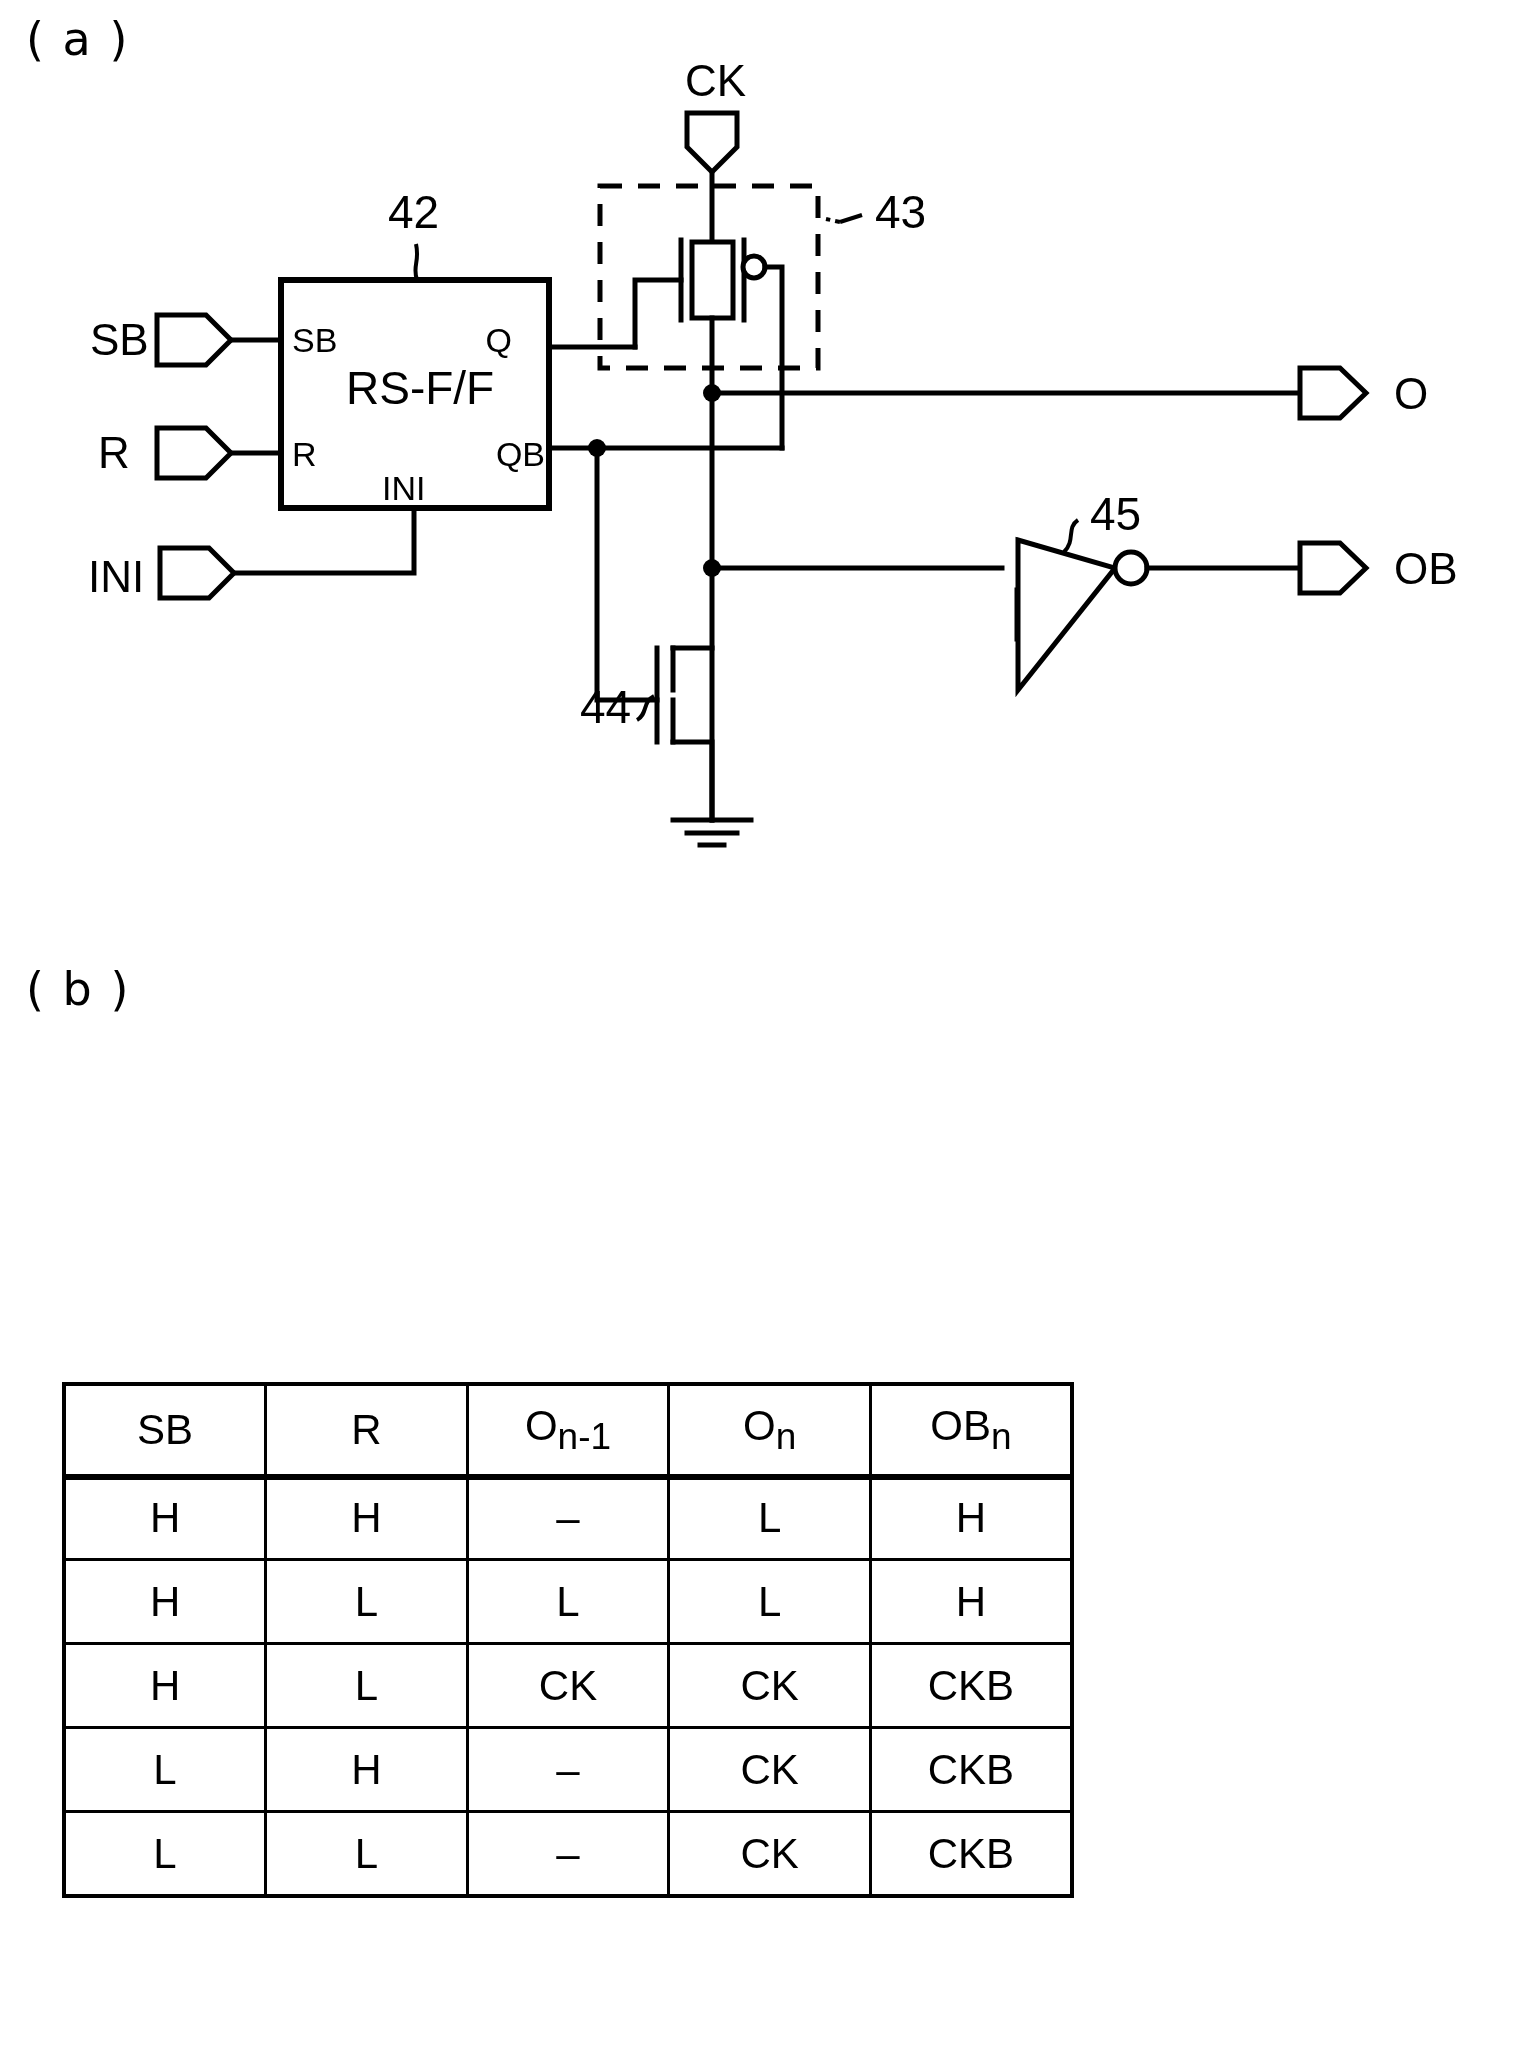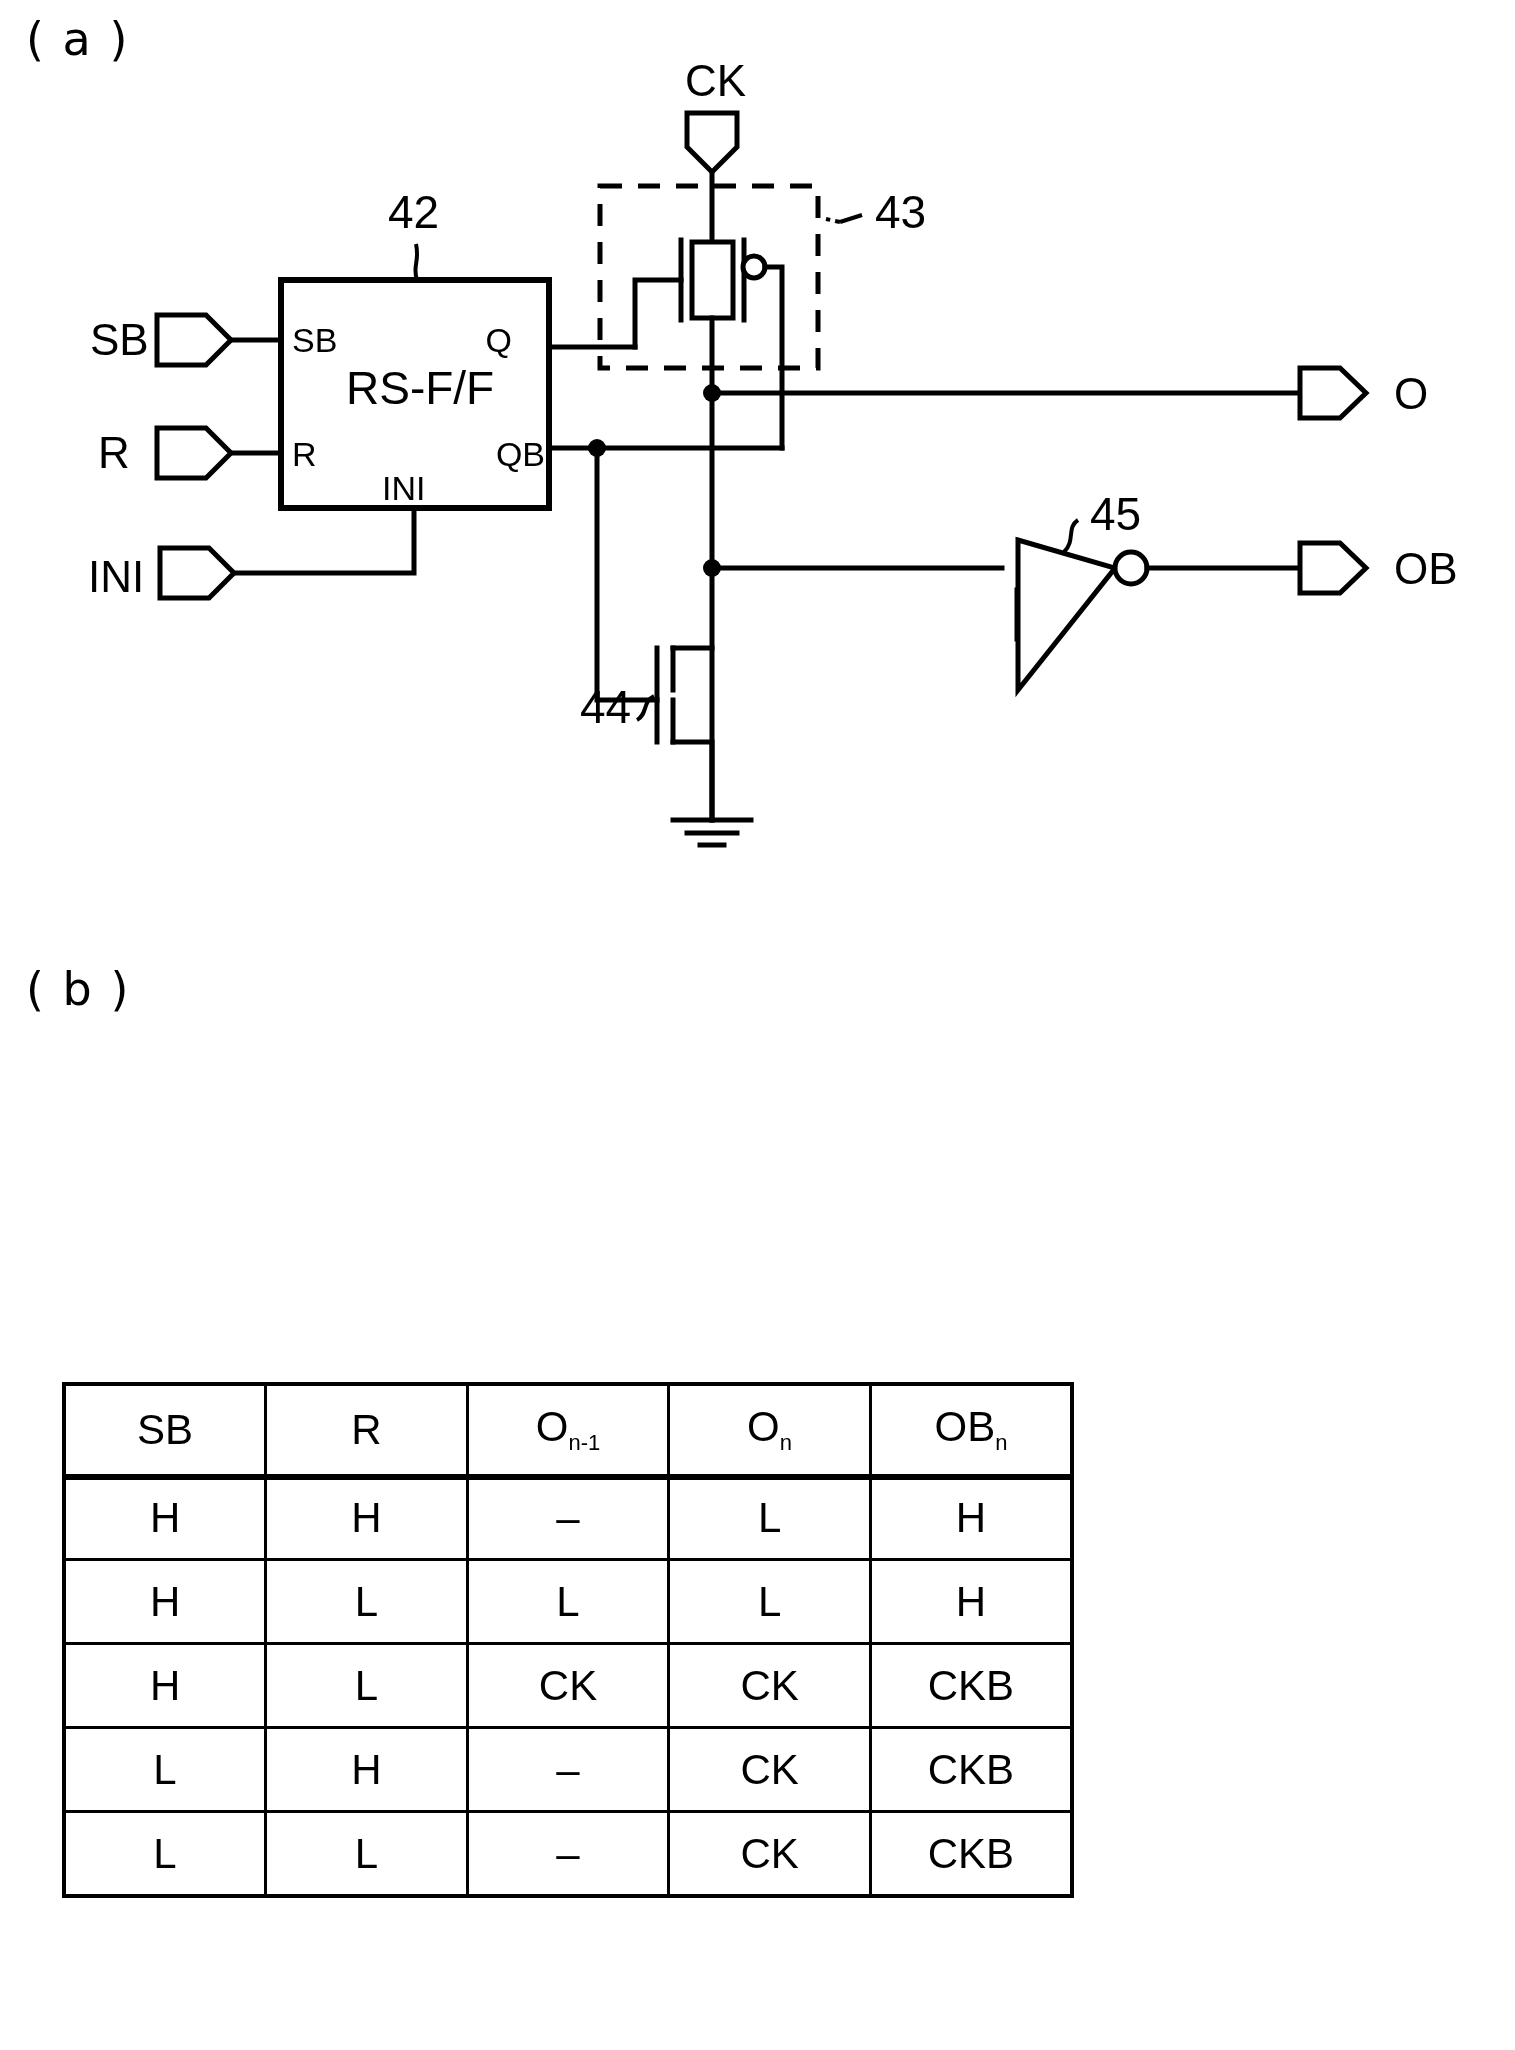--- a/index.html
+++ b/index.html
@@ -64,21 +64,21 @@
   }
   table.truth thead th {
     height: 88px;
     border-bottom-width: 3px;
   }
   
   table.truth thead tr th { box-shadow: 0 5px 0 -1px #000; }
   table.truth { border: 4px solid #000; }
 
   .sub {
-    font-size: 22px;
+    font-size: 37px;
     vertical-align: sub;
     letter-spacing: 0px;
   }
 
   
   .lbl {
     font-family: "Liberation Sans", sans-serif;
     font-size: 44px;
     fill: #000;
   }

